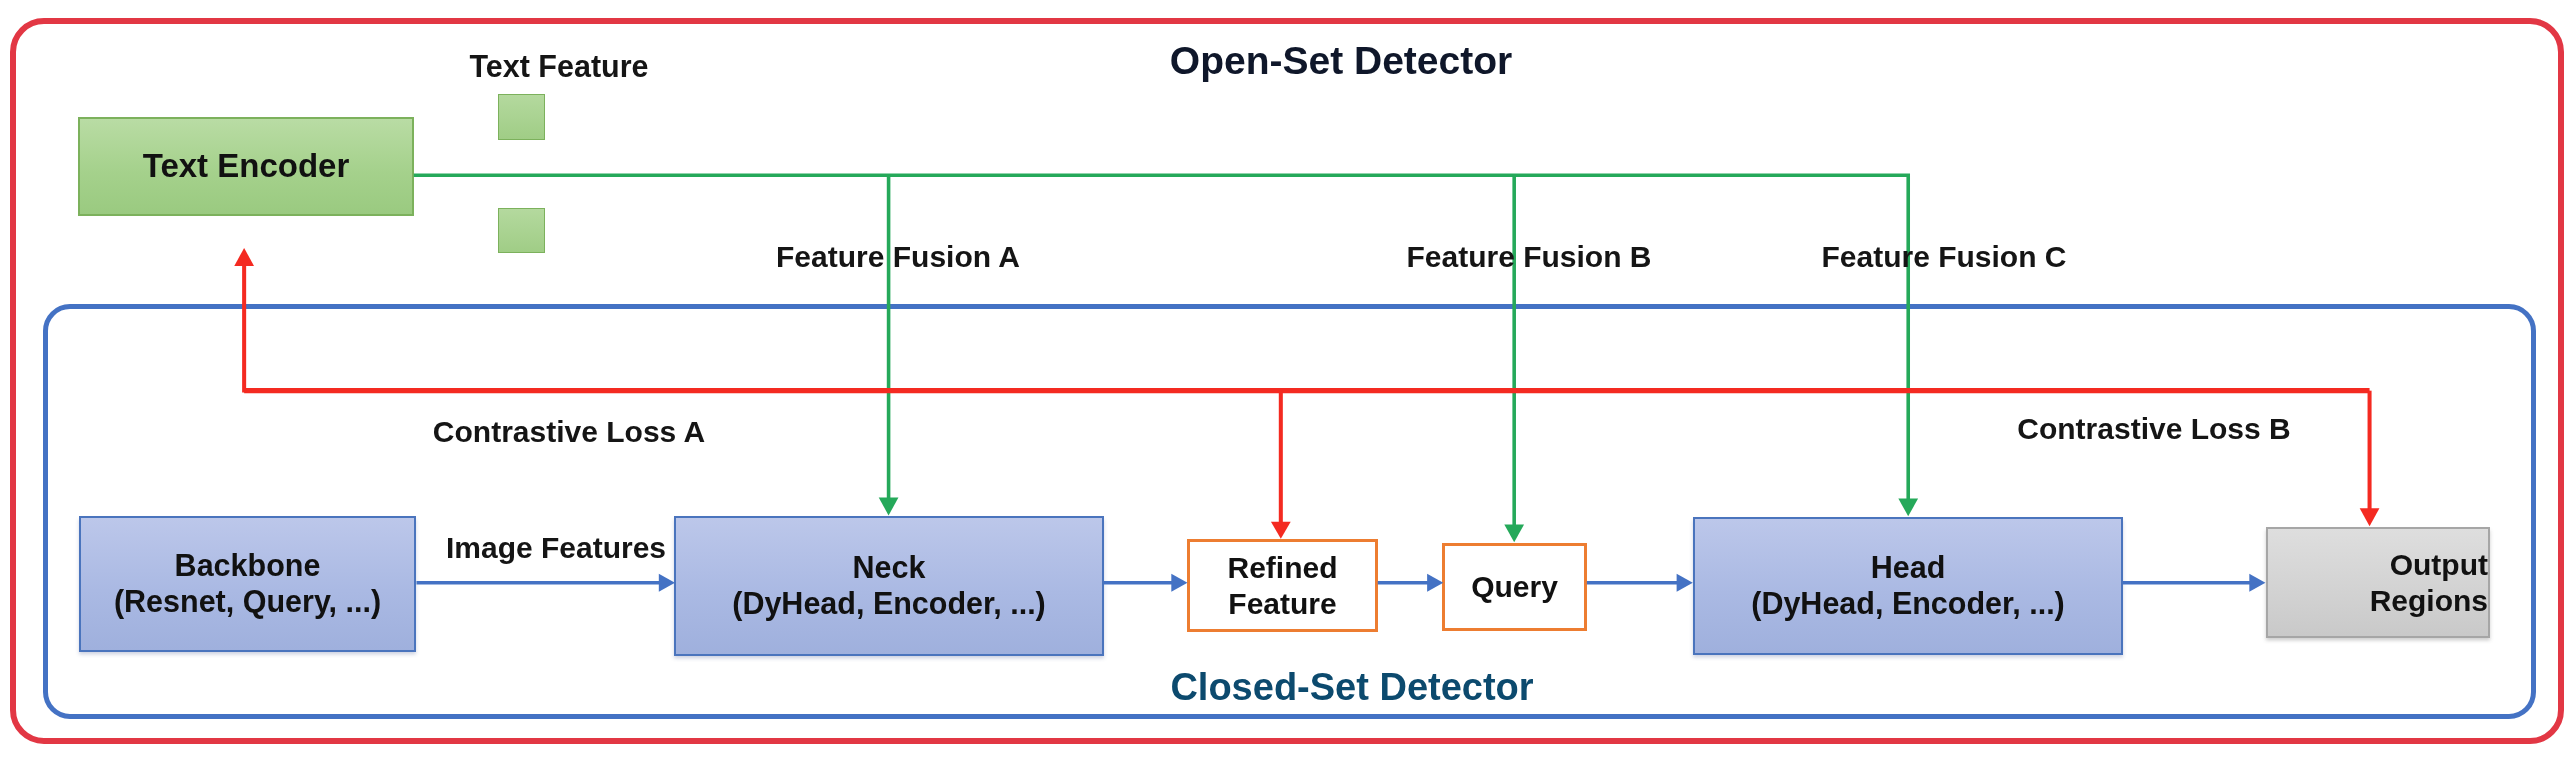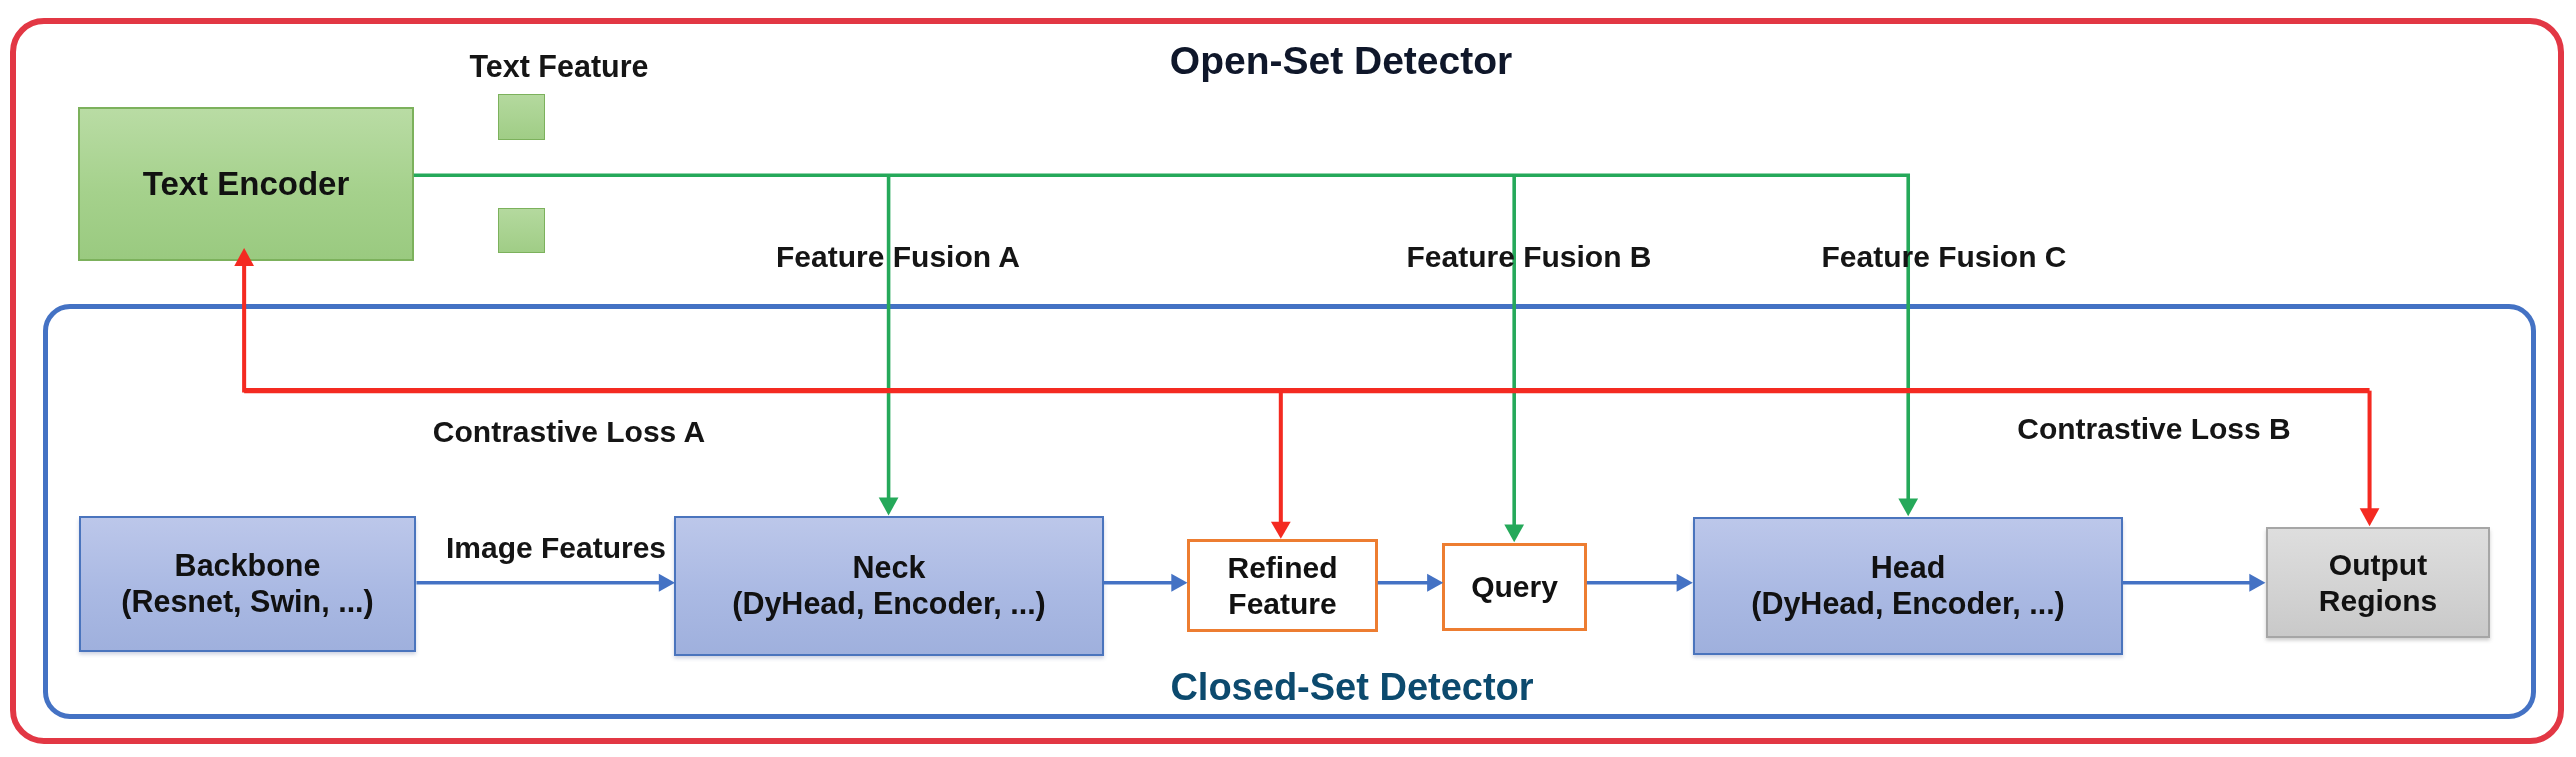--- a/index.html
+++ b/index.html
@@ -37,20 +37,21 @@
     box-shadow:0 2.7px 3.6px rgba(60,80,140,0.25);
   }
   .orange-box{
     background:#ffffff;
     border:3.6px solid #ed7d31;
   }
   .gray-box{
     background:linear-gradient(180deg,#dedede 0%,#d2d2d2 60%,#c9c9c9 100%);
     border:2.7px solid #a6a6a6;
     box-shadow:0 2.7px 3.6px rgba(90,90,90,0.3);
+    align-items:flex-end;
   }
   .tok{
     position:absolute;box-sizing:border-box;z-index:2;
     background:linear-gradient(180deg,#b4d99e 0%,#a0cd86 100%);
     border:1.8px solid #7cb15c;
   }
   
   .lbl{
     position:absolute;z-index:5;transform:translate(-50%,-50%);
     font-weight:bold;color:#151515;white-space:nowrap;line-height:1;
@@ -96,30 +97,30 @@
       <polygon points="1305,639 1305,659 1323,649" fill="#4472c4"></polygon>
       <path d="M1535 649 H1591" fill="none" stroke-width="4" stroke="#4472c4"></path>
       <polygon points="1590,639 1590,659 1608,649" fill="#4472c4"></polygon>
       <path d="M1768 649 H1869" fill="none" stroke-width="4" stroke="#4472c4"></path>
       <polygon points="1868,639 1868,659 1886,649" fill="#4472c4"></polygon>
       <path d="M2365 649 H2507" fill="none" stroke-width="4" stroke="#4472c4"></path>
       <polygon points="2506,639 2506,659 2524,649" fill="#4472c4"></polygon>
     </g>
   </svg>
 
-  <div class="node green-box" style="left:78px;top:107px;width:336px;height:154px;font-size:33px;text-align:center;">
+  <div class="node green-box" style="left:78px;top:117px;width:336px;height:99px;font-size:33px;text-align:center;">
     <div class="l1">Text Encoder</div>
   </div>
 
   <div class="tok" style="left:498px;top:94px;width:47px;height:46px;"></div>
   <div class="tok" style="left:498px;top:208px;width:47px;height:45px;"></div>
 
   <div class="node blue-box" style="left:79px;top:516px;width:337px;height:136px;font-size:30.5px;">
     <div class="l1">Backbone</div>
-    <div class="l2">(Resnet, Swin, ...)</div>
+    <div class="l2">(Resnet, Query, ...)</div>
   </div>
 
   <div class="node blue-box" style="left:674px;top:516px;width:430px;height:140px;font-size:30.5px;">
     <div class="l1">Neck</div>
     <div class="l2">(DyHead, Encoder, ...)</div>
   </div>
 
   <div class="node orange-box" style="left:1187px;top:539px;width:191px;height:93px;font-size:30px;">
     <div class="l1">Refined</div>
     <div class="l2">Feature</div>

